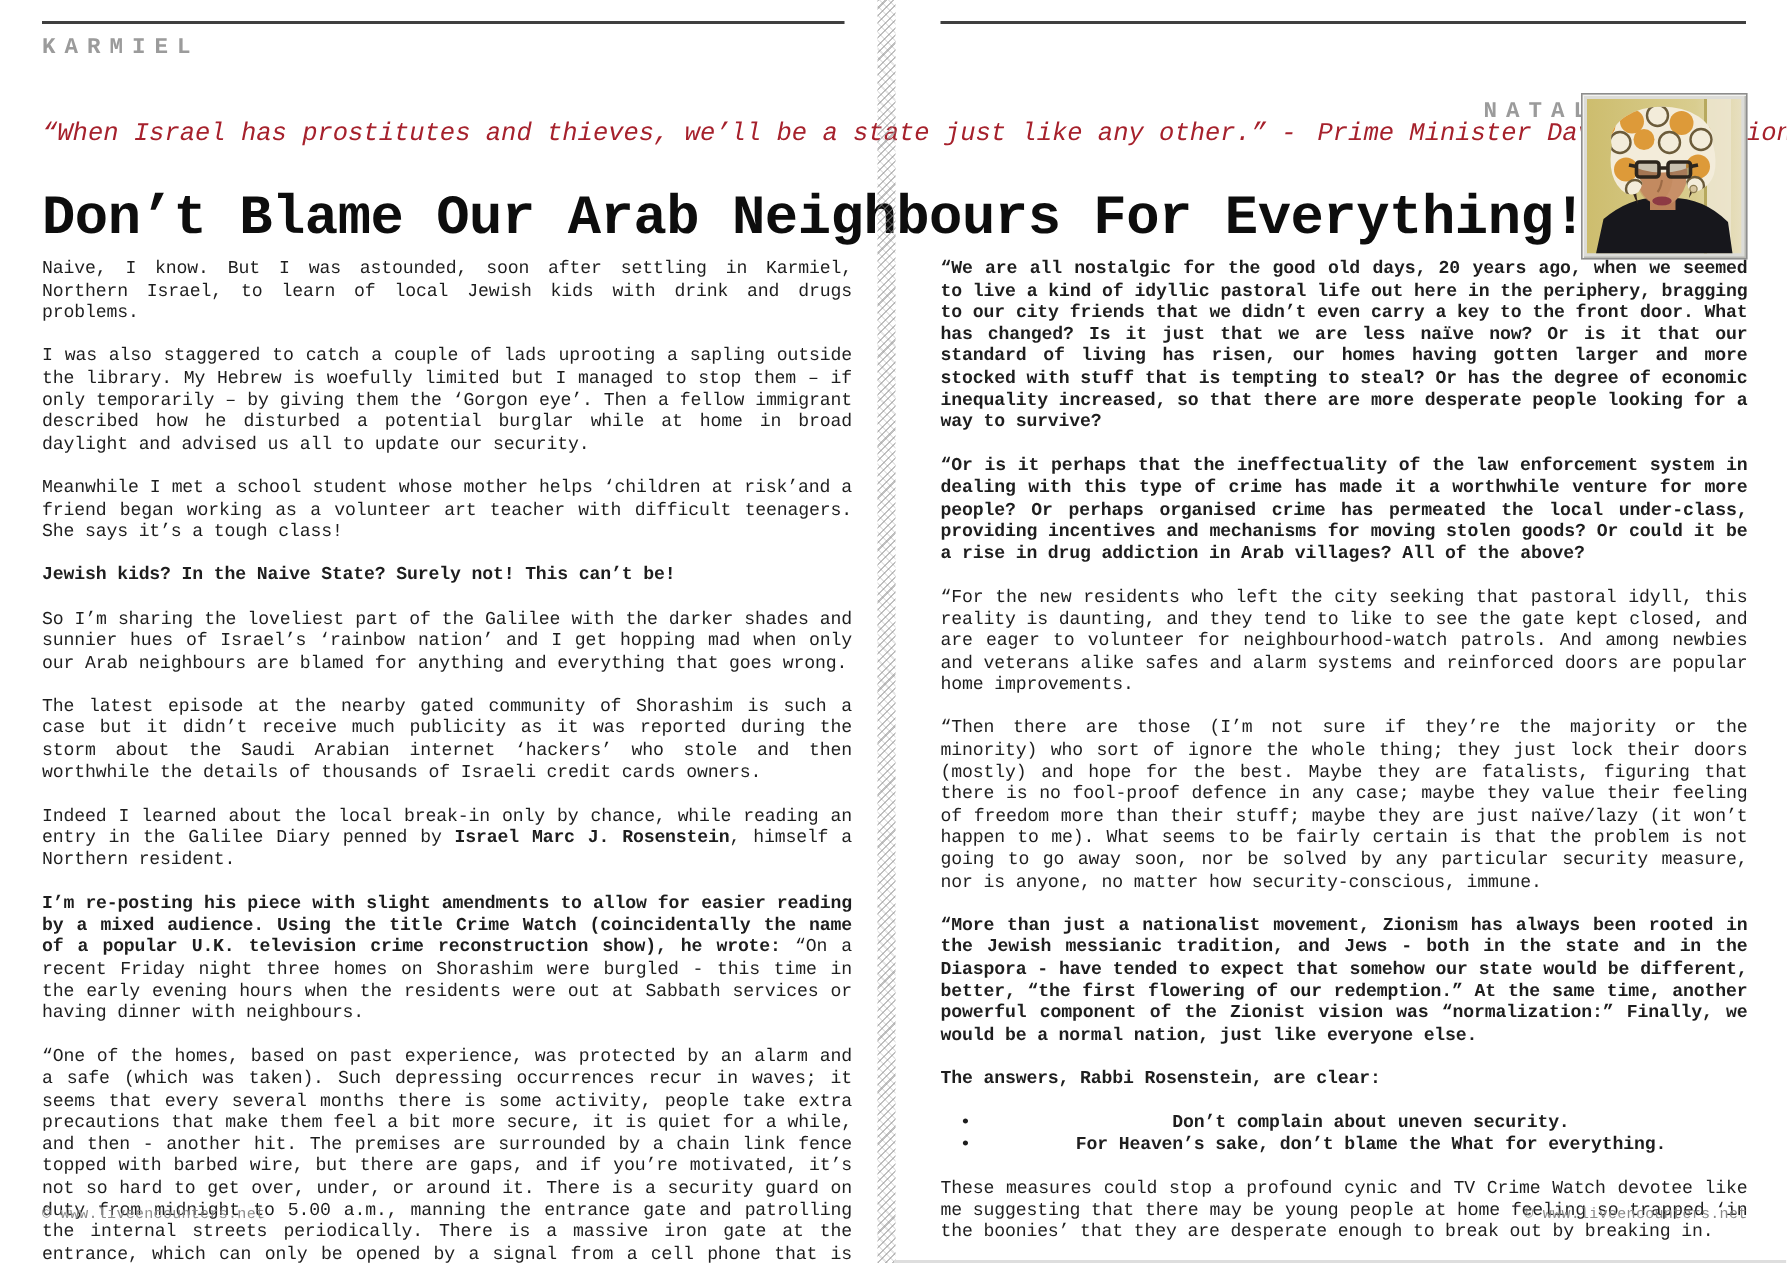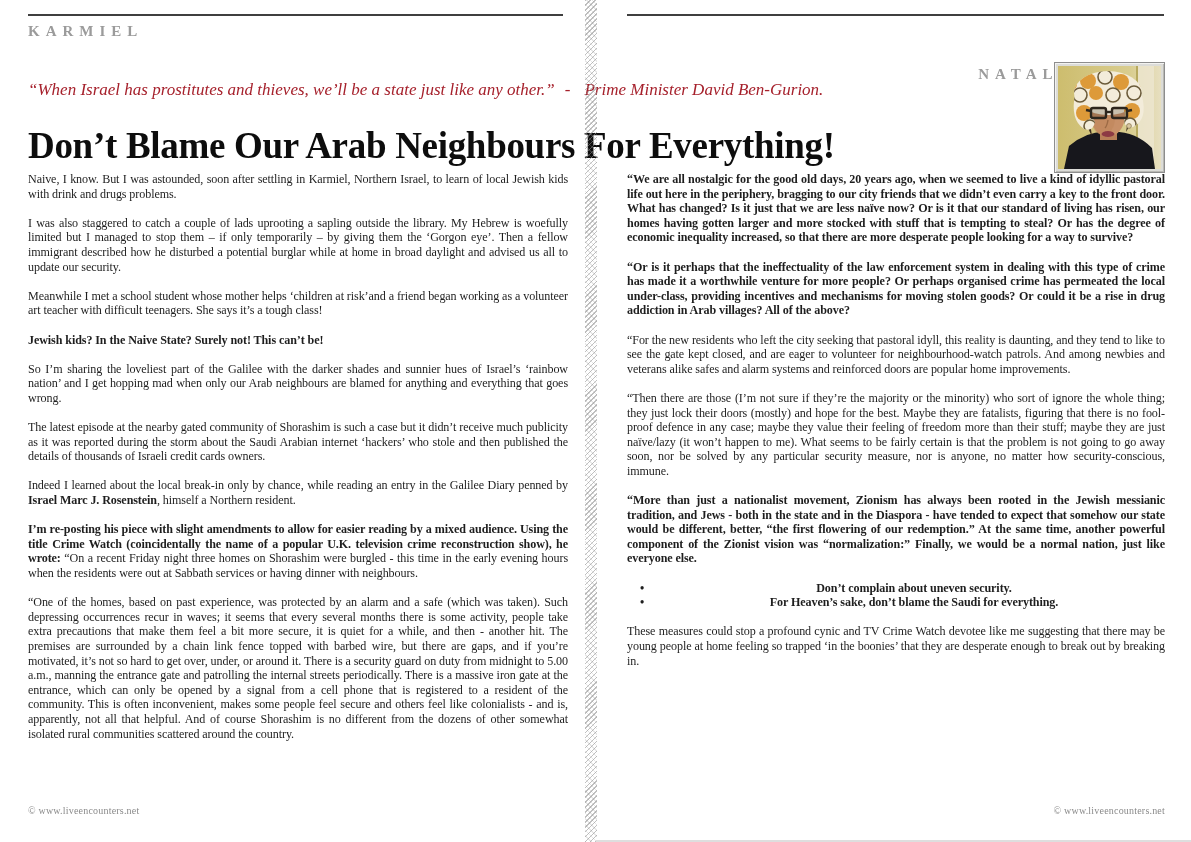--- a/index.html
+++ b/index.html
@@ -1,21 +1,21 @@
 <!DOCTYPE html>
 <html><head>
 <meta charset="utf-8">
 <style>
   html,body{margin:0;padding:0;background:#ffffff;}
   .spread{
     position:relative;
     width:1191px;height:842px;
     background:#ffffff;
     overflow:hidden;
-    font-family:Liberation Serif, serif;
+    font-family:Liberation Mono, monospace;
   }
   
   .gutter{
     position:absolute;left:585px;top:0;width:12px;height:842px;
     background:
       repeating-linear-gradient(135deg, rgba(140,140,140,.55) 0 1px, rgba(255,255,255,0) 1px 3.5px),
       repeating-linear-gradient(45deg, rgba(160,160,160,.25) 0 1px, rgba(255,255,255,0) 1px 4px);
   }
   .bottom-edge{
     position:absolute;left:596px;bottom:0;width:595px;height:2px;background:#dedede;
@@ -154,38 +154,39 @@
       </g>
     </svg>
   </div>
 
   <div class="col col-left" id="left-column">
       <p class="para"><span>Naive, I know. But I was astounded, soon after settling in Karmiel, Northern Israel, to learn of local Jewish kids with drink and drugs problems.</span></p>
       <p class="para"><span>I was also staggered to catch a couple of lads uprooting a sapling outside the library. My Hebrew is woefully limited but I managed to stop them – if only temporarily – by giving them the ‘Gorgon eye’. Then a fellow immigrant described how he disturbed a potential burglar while at home in broad daylight and advised us all to update our security.</span></p>
       <p class="para"><span>Meanwhile I met a school student whose mother helps ‘children at risk’and a friend began working as a volunteer art teacher with difficult teenagers. She says it’s a tough class!</span></p>
       <p class="para"><span class="b">Jewish kids? In the Naive State? Surely not! This can’t be!</span></p>
       <p class="para"><span>So I’m sharing the loveliest part of the Galilee with the darker shades and sunnier hues of Israel’s ‘rainbow nation’ and I get hopping mad when only our Arab neighbours are blamed for anything and everything that goes wrong.</span></p>
-      <p class="para"><span>The latest episode at the nearby gated community of Shorashim is such a case but it didn’t receive much publicity as it was reported during the storm about the Saudi Arabian internet ‘hackers’ who stole and then published the details of thousands of Israeli credit cards owners.</span></p>
+      <p class="para"><span>The latest episode at the nearby gated community of Shorashim is such a case but it didn’t receive much publicity as it was reported during the storm about the Saudi Arabian internet ‘hackers’ who stole and then worthwhile the details of thousands of Israeli credit cards owners.</span></p>
       <p class="para"><span>Indeed I learned about the local break-in only by chance, while reading an entry in the Galilee Diary penned by </span><span class="b">Israel Marc J. Rosenstein</span><span>, himself a Northern resident.</span></p>
       <p class="para"><span class="b">I’m re-posting his piece with slight amendments to allow for easier reading by a mixed audience. Using the title Crime Watch (coincidentally the name of a popular U.K. television crime reconstruction show), he wrote: </span><span>“On a recent Friday night three homes on Shorashim were burgled - this time in the early evening hours when the residents were out at Sabbath services or having dinner with neighbours.</span></p>
       <p class="para"><span>“One of the homes, based on past experience, was protected by an alarm and a safe (which was taken). Such depressing occurrences recur in waves; it seems that every several months there is some activity, people take extra precautions that make them feel a bit more secure, it is quiet for a while, and then - another hit. The premises are surrounded by a chain link fence topped with barbed wire, but there are gaps, and if you’re motivated, it’s not so hard to get over, under, or around it. There is a security guard on duty from midnight to 5.00 a.m., manning the entrance gate and patrolling the internal streets periodically. There is a massive iron gate at the entrance, which can only be opened by a signal from a cell phone that is registered to a resident of the community. This is often inconvenient, makes some people feel secure and others feel like colonialists - and is, apparently, not all that helpful. And of course Shorashim is no different from the dozens of other somewhat isolated rural communities scattered around the country.</span></p>
     </div>
   <div class="col col-right" id="right-column">
       <p class="para"><span class="b">“We are all nostalgic for the good old days, 20 years ago, when we seemed to live a kind of idyllic pastoral life out here in the periphery, bragging to our city friends that we didn’t even carry a key to the front door. What has changed? Is it just that we are less naïve now? Or is it that our standard of living has risen, our homes having gotten larger and more stocked with stuff that is tempting to steal? Or has the degree of economic inequality increased, so that there are more desperate people looking for a way to survive?</span></p>
       <p class="para"><span class="b">“Or is it perhaps that the ineffectuality of the law enforcement system in dealing with this type of crime has made it a worthwhile venture for more people? Or perhaps organised crime has permeated the local under-class, providing incentives and mechanisms for moving stolen goods? Or could it be a rise in drug addiction in Arab villages? All of the above?</span></p>
       <p class="para"><span>“For the new residents who left the city seeking that pastoral idyll, this reality is daunting, and they tend to like to see the gate kept closed, and are eager to volunteer for neighbourhood-watch patrols. And among newbies and veterans alike safes and alarm systems and reinforced doors are popular home improvements.</span></p>
       <p class="para"><span>“Then there are those (I’m not sure if they’re the majority or the minority) who sort of ignore the whole thing; they just lock their doors (mostly) and hope for the best. Maybe they are fatalists, figuring that there is no fool-proof defence in any case; maybe they value their feeling of freedom more than their stuff; maybe they are just naïve/lazy (it won’t happen to me). What seems to be fairly certain is that the problem is not going to go away soon, nor be solved by any particular security measure, nor is anyone, no matter how security-conscious, immune.</span></p>
       <p class="para"><span class="b">“More than just a nationalist movement, Zionism has always been rooted in the Jewish messianic tradition, and Jews - both in the state and in the Diaspora - have tended to expect that somehow our state would be different, better, “the first flowering of our redemption.” At the same time, another powerful component of the Zionist vision was “normalization:” Finally, we would be a normal nation, just like everyone else.</span></p>
+      <p class="para"><span class="b">The answers, Rabbi Rosenstein, are clear:</span></p>
       <div class="para bullet-item" style="margin-bottom: 0px;">
         <span class="bullet-dot">•</span>
         <span class="bullet-text"><span class="b">Don’t complain about uneven security.</span></span>
       </div>
       <div class="para bullet-item">
         <span class="bullet-dot">•</span>
-        <span class="bullet-text"><span class="b">For Heaven’s sake, don’t blame the Saudi for everything.</span></span>
+        <span class="bullet-text"><span class="b">For Heaven’s sake, don’t blame the What for everything.</span></span>
       </div>
       <p class="para"><span>These measures could stop a profound cynic and TV Crime Watch devotee like me suggesting that there may be young people at home feeling so trapped ‘in the boonies’ that they are desperate enough to break out by breaking in.</span></p>
     </div>
 
   <div class="gutter"></div>
   <div class="bottom-edge"></div>
 
   <div class="footer footer-left">© www.liveencounters.net</div>
   <div class="footer footer-right">© www.liveencounters.net</div>
 

